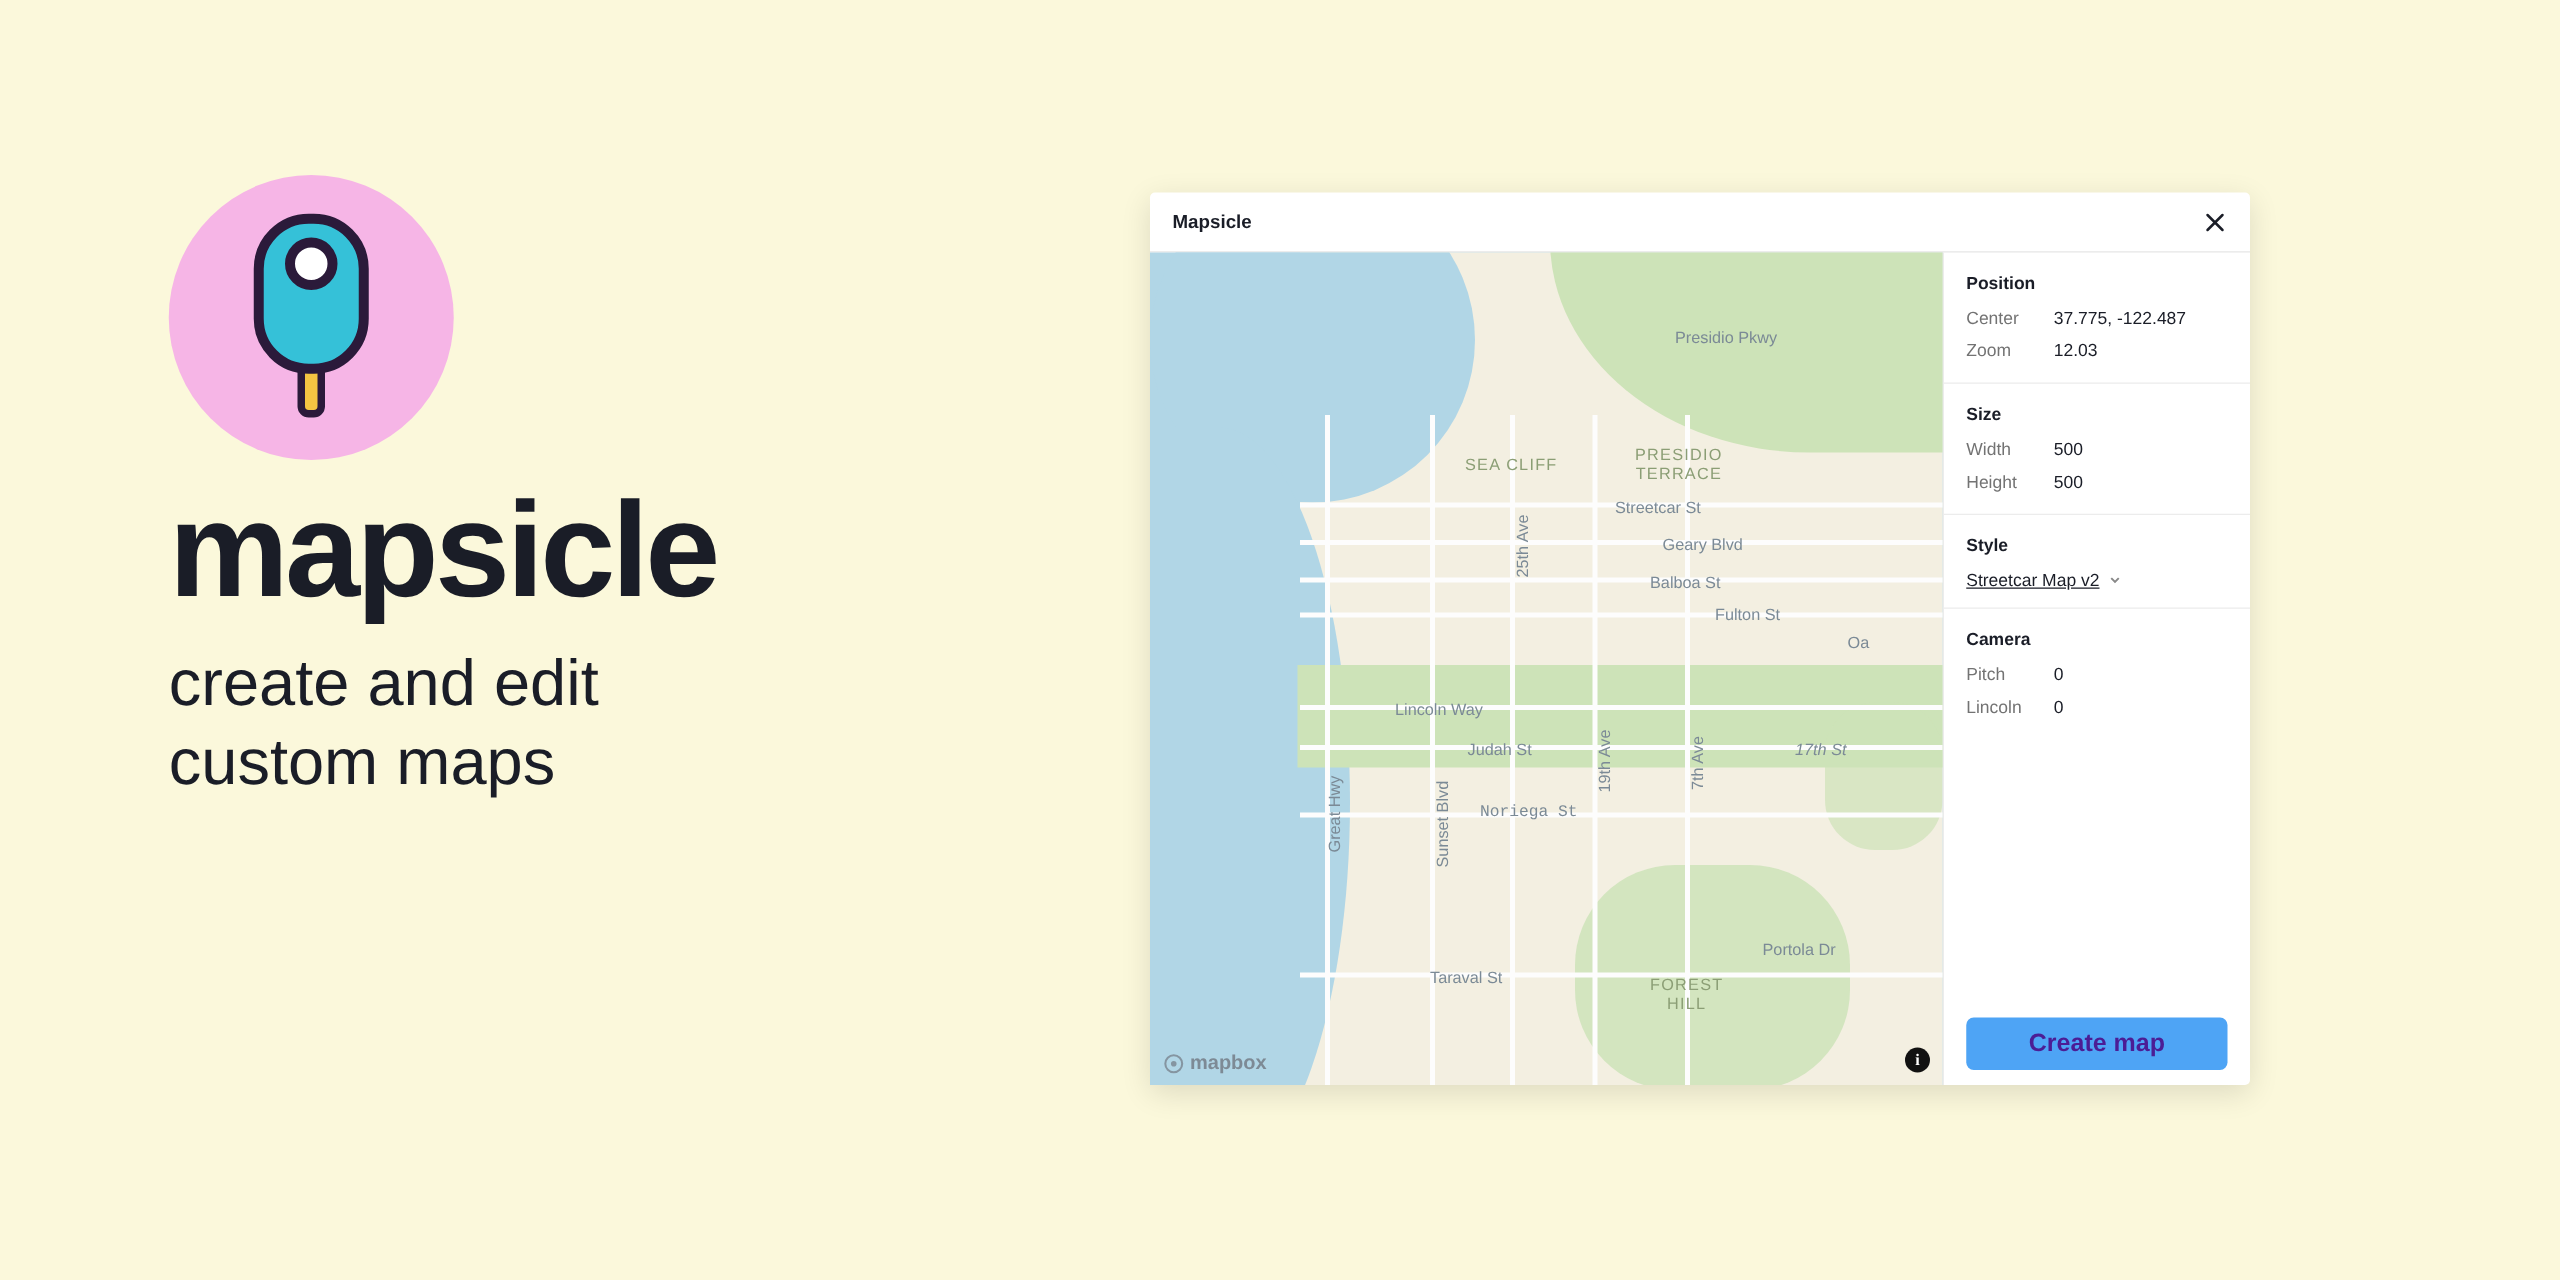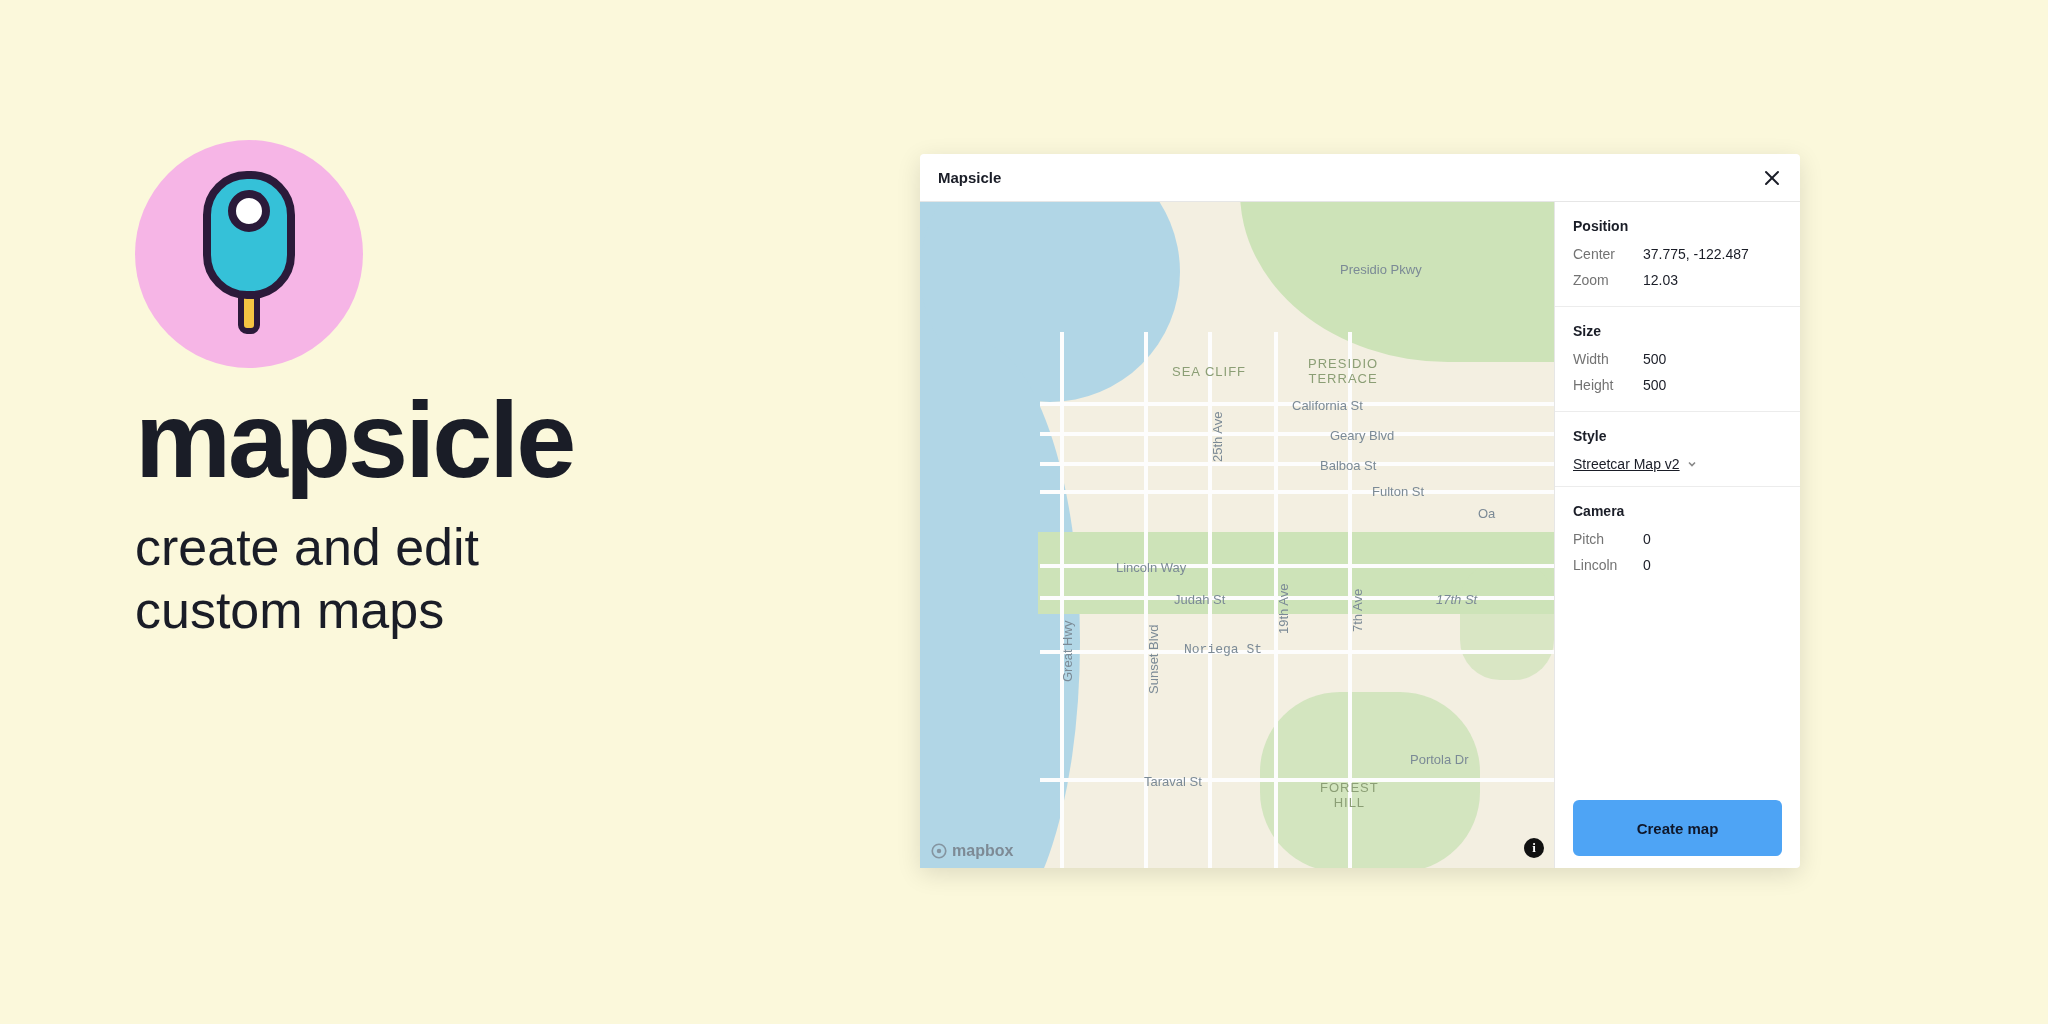--- a/index.html
+++ b/index.html
@@ -242,26 +242,26 @@
 .style-select {
   display:flex;
   align-items:center;
   gap:6px;
   margin-bottom:6px;
   text-decoration:underline;
 }
 .style-select .chev { color:#888; }
 .spacer { flex:1; }
 .create-btn {
-  height:56px;
+  height:42px;
   background:#4ea4f5;
-  color:#0f172a;
+  color:#4c1d95;
   border:none;
   border-radius:6px;
-  font-size:15px;
+  font-size:20px;
   font-weight:600;
   cursor:pointer;
 }
 </style>
 </head>
 <body>
 
 <div class="hero">
   <div class="logo-badge">
     <svg width="100" height="170" viewBox="0 0 100 170">
@@ -305,21 +305,21 @@
       <div class="road-h" style="top:448px"></div>
       <div class="road-h" style="top:576px"></div>
       <div class="road-v" style="left:140px"></div>
       <div class="road-v" style="left:224px"></div>
       <div class="road-v" style="left:288px"></div>
       <div class="road-v" style="left:354px"></div>
       <div class="road-v" style="left:428px"></div>
 
       <div id="labels-layer">
           <div class="street" style="left: 420px; top: 60px;">Presidio Pkwy</div>
-          <div class="street" style="left: 372px; top: 196px;">California St</div>
+          <div class="street" style="left: 372px; top: 196px;">Streetcar St</div>
           <div class="street" style="left: 410px; top: 226px;">Geary Blvd</div>
           <div class="street" style="left: 400px; top: 256px;">Balboa St</div>
           <div class="street" style="left: 452px; top: 282px;">Fulton St</div>
           <div class="street" style="left: 558px; top: 304px;">Oa</div>
           <div class="street" style="left: 196px; top: 358px;">Lincoln Way</div>
           <div class="street" style="left: 254px; top: 390px;">Judah St</div>
           <div class="street" style="left: 264px; top: 440px; font-family: Liberation Mono, monospace;">Noriega St</div>
           <div class="street" style="left: 516px; top: 390px; font-style: italic;">17th St</div>
           <div class="street" style="left: 490px; top: 550px;">Portola Dr</div>
           <div class="street" style="left: 224px; top: 572px;">Taraval St</div>

